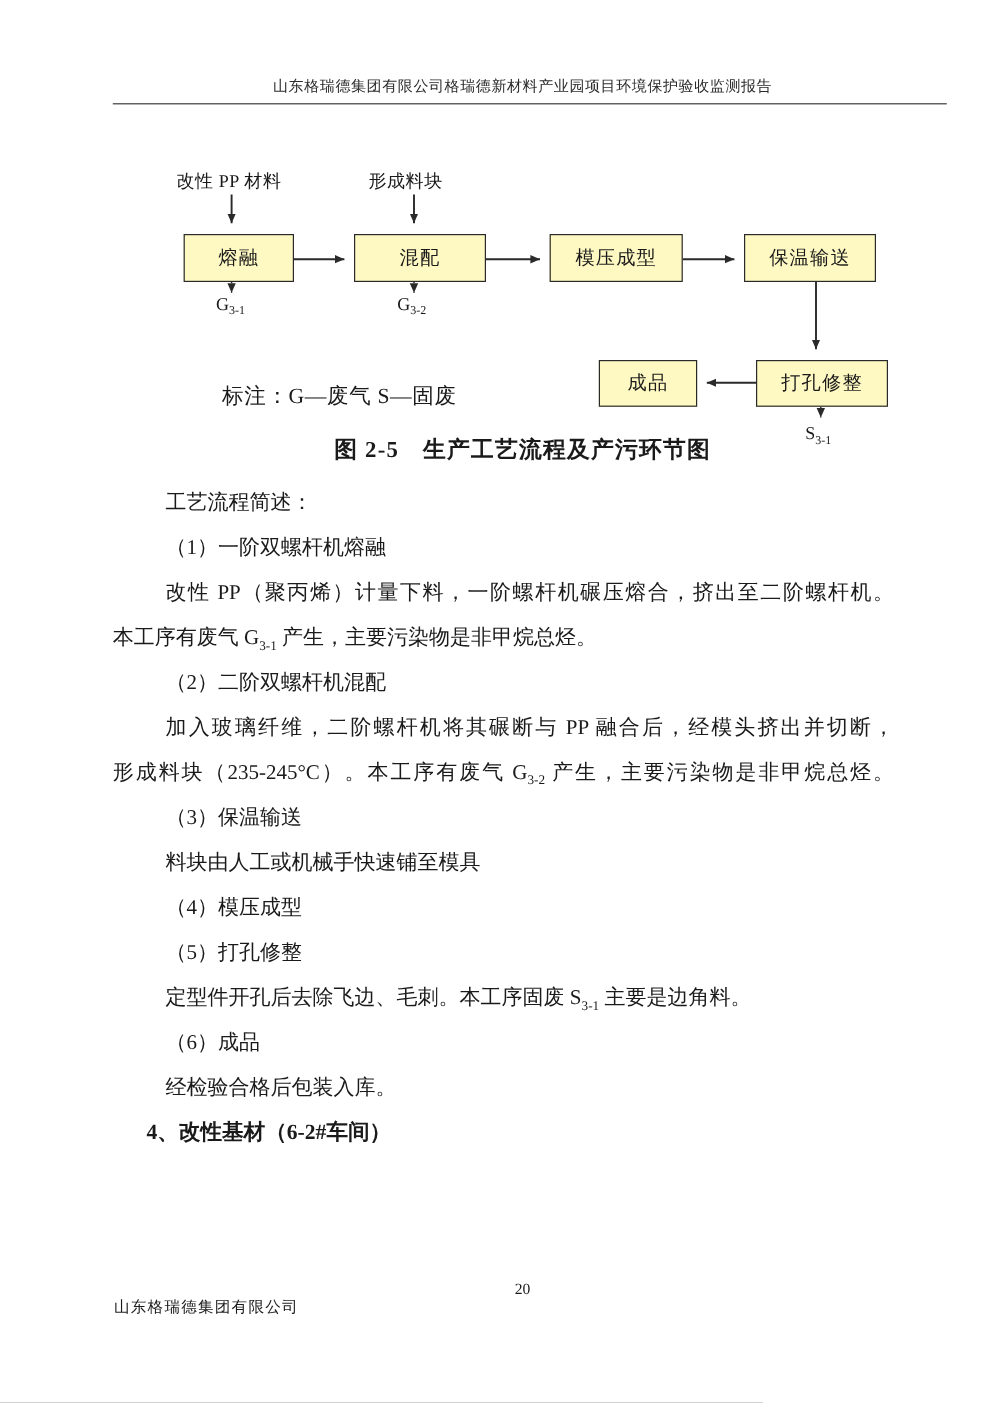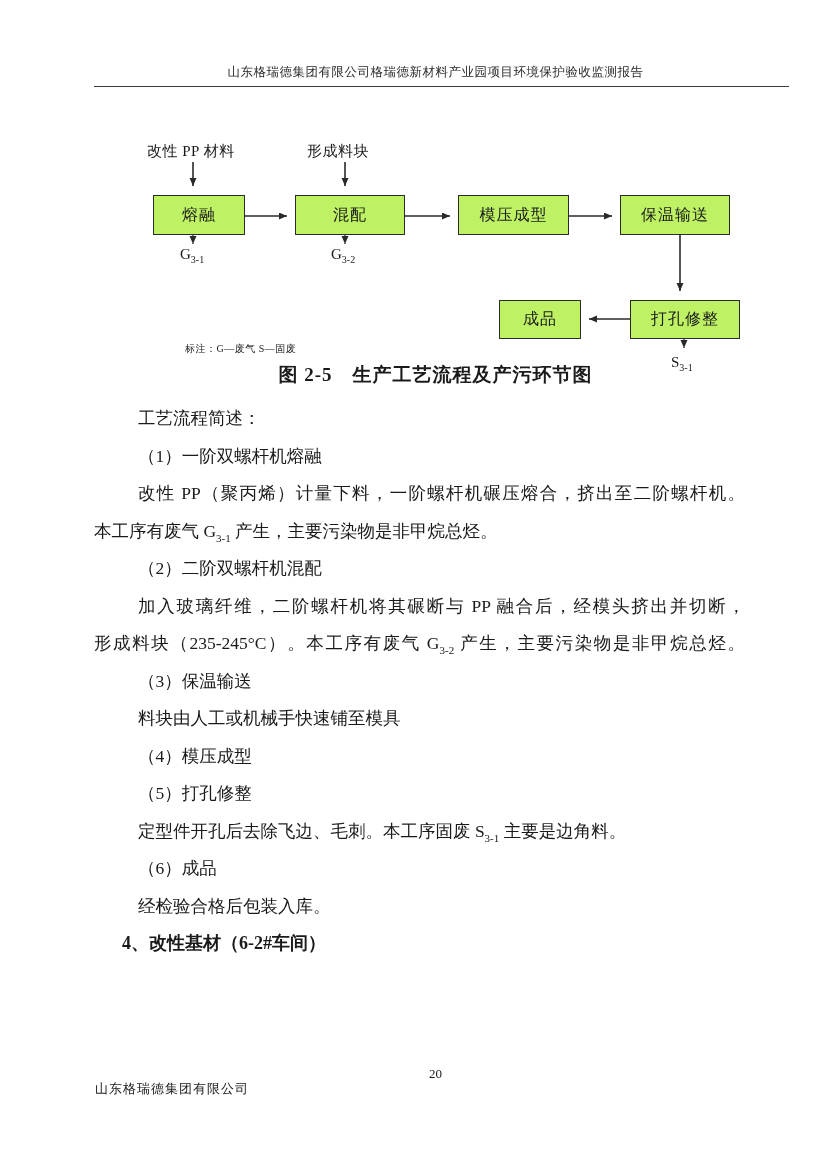--- a/index.html
+++ b/index.html
@@ -14,39 +14,39 @@
     font-size:12.5px;letter-spacing:.5px;color:#2b2b2b;
   }
   .header-rule{
     position:absolute;top:86px;left:94px;right:82px;height:0;
     border-top:1.6px solid #3c3c3c;
   }
   
   .flowchart{position:absolute;top:0;left:0;width:721px;height:360px;margin-top:20px;}
   .flowchart svg{position:absolute;top:0;left:0;}
   .fc-box{
-    position:absolute;border:1.4px solid #2a2a2a;background:#bef264;
+    position:absolute;border:1.4px solid #2a2a2a;background:#fef9c3;
     display:flex;align-items:center;justify-content:center;
     font-size:16px;letter-spacing:1px;
   }
   .box-melt{left:153px;top:175px;width:90px;height:38px;}
   .box-mix{left:295px;top:175px;width:108px;height:38px;}
   .box-molding{left:458px;top:175px;width:109px;height:38px;}
   .box-transfer{left:620px;top:175px;width:108px;height:38px;}
   .box-product{left:499px;top:280px;width:80px;height:37px;}
   .box-drill{left:630px;top:280px;width:108px;height:37px;}
   .flabel{position:absolute;top:122px;font-size:15px;letter-spacing:.5px;white-space:nowrap;}
   .flabel-pp{left:147px;}
   .flabel-gf{left:307px;}
   .emission{position:absolute;font-size:15px;white-space:nowrap;}
   .emission sub{font-size:10px;}
   .em-g31{left:180px;top:226px;}
   .em-g32{left:331px;top:226px;}
   .em-s31{left:671px;top:334px;}
-  .fc-note{position:absolute;left:185px;top:322px;font-size:10px;letter-spacing:.5px;}
+  .fc-note{position:absolute;left:185px;top:298px;font-size:18px;letter-spacing:.5px;}
   
   .fig-caption{
     position:absolute;top:362px;left:0;right:0;text-align:center;
     font-weight:bold;font-size:19px;letter-spacing:1px;white-space:pre;
   }
   
   .body-text{position:absolute;top:400px;left:94px;width:651px;}
   .line{height:37.5px;line-height:37.5px;font-size:17.5px;white-space:nowrap;}
   .line.indent{text-indent:44px;}
   .line.justify{white-space:normal;text-align:justify;text-align-last:justify;overflow:hidden;}

